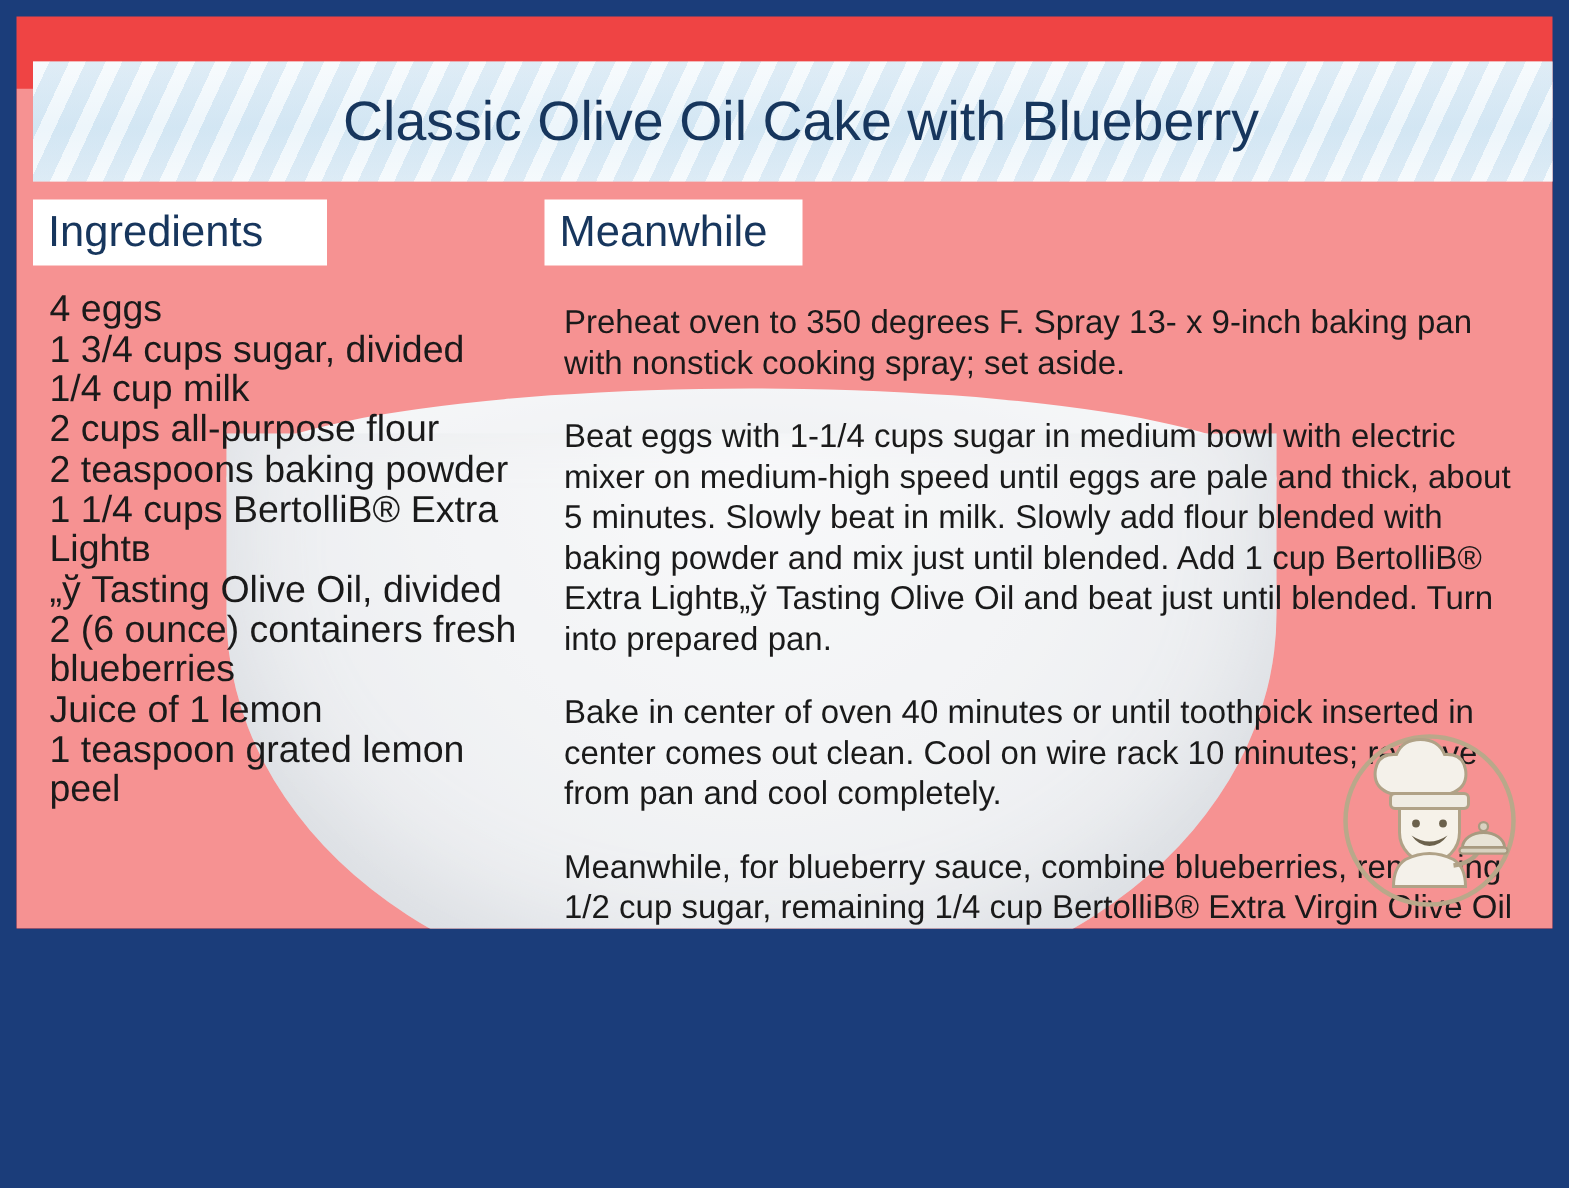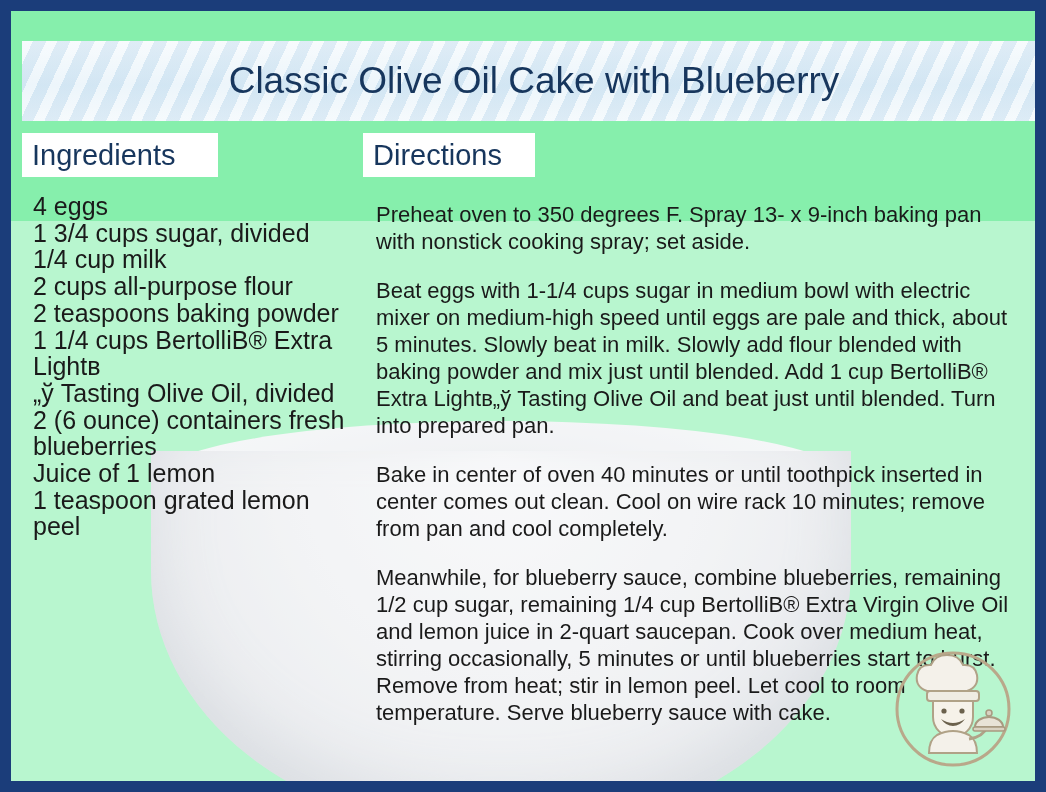--- a/index.html
+++ b/index.html
@@ -24,22 +24,22 @@
     left: 0; top: 0;
     width: 1046px;
     height: 792px;
     background: #1b3d7a;
     box-sizing: border-box;
   }
   .frame-inner {
     position: absolute;
     left: 11px; top: 11px;
     width: 1024px;
-    height: 770px;
-    background: #86efac;
+    height: 608px;
+    background: #ef4444;
     box-sizing: border-box;
     overflow: hidden;
   }
 
   
   .photo {
     position: absolute;
     left: 0;
     bottom: 0;
     width: 1024px;
@@ -192,21 +192,21 @@
       <div class="berries"></div>
       <div class="bowl"></div>
       <div class="photo-veil"></div>
     </div>
 
     <div class="title-banner">
       <div class="title-text">Classic Olive Oil Cake with Blueberry</div>
     </div>
 
     <div class="section-head" id="ingredients-head">Ingredients</div>
-    <div class="section-head" id="directions-head">Directions</div>
+    <div class="section-head" id="directions-head">Meanwhile</div>
 
     <div class="col-ingredients">4 eggs
 1 3/4 cups sugar, divided
 1/4 cup milk
 2 cups all-purpose flour
 2 teaspoons baking powder
 1 1/4 cups BertolliB® Extra Lightʙ
 „ў Tasting Olive Oil, divided
 2 (6 ounce) containers fresh
 blueberries

